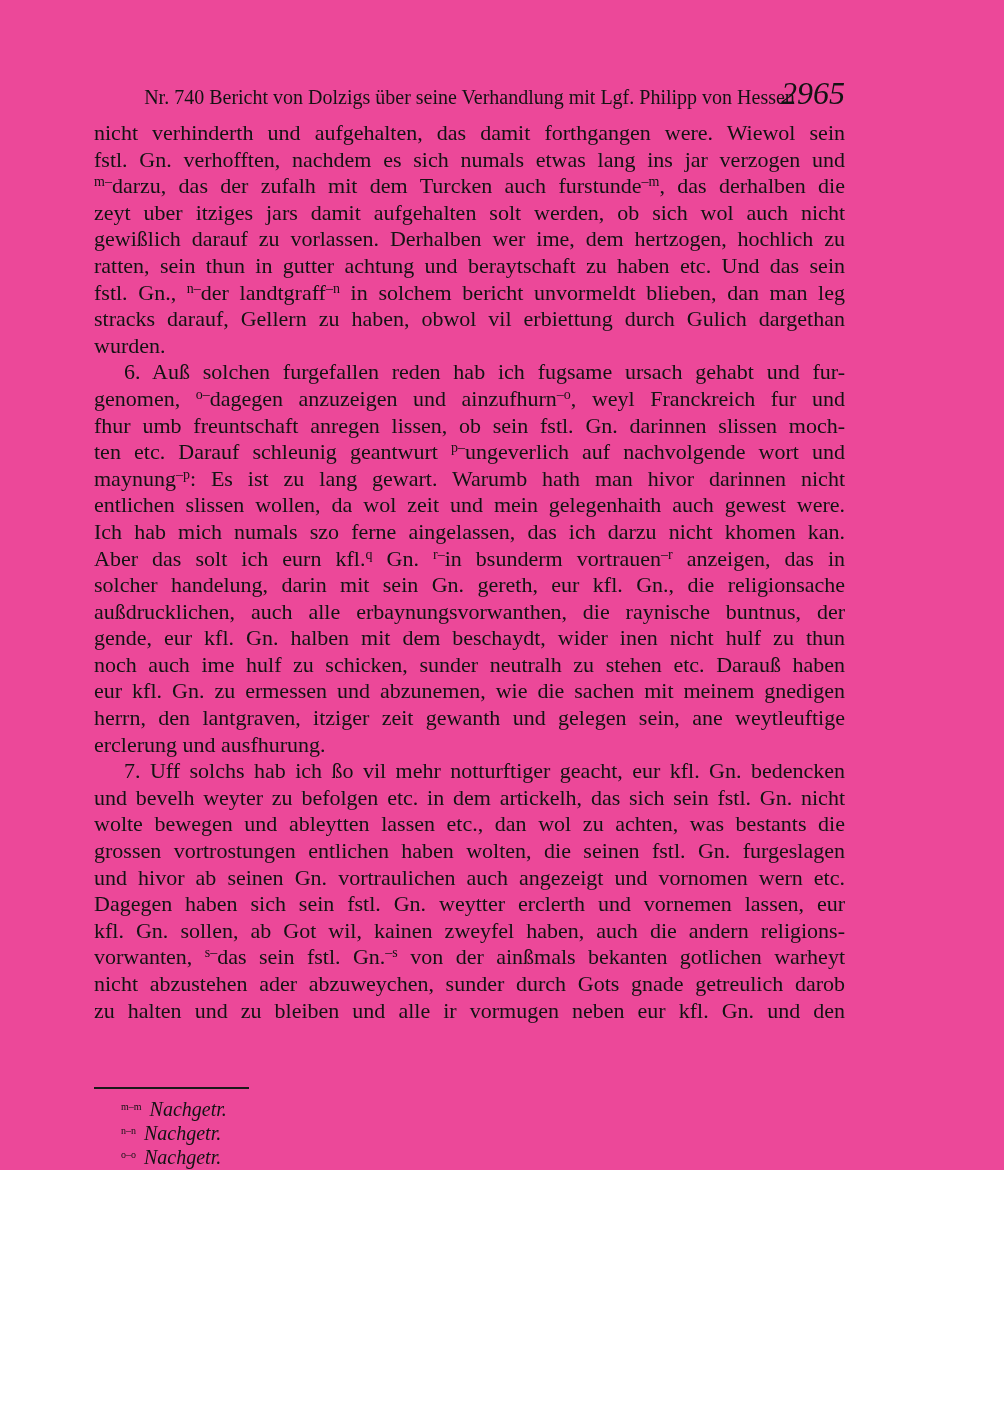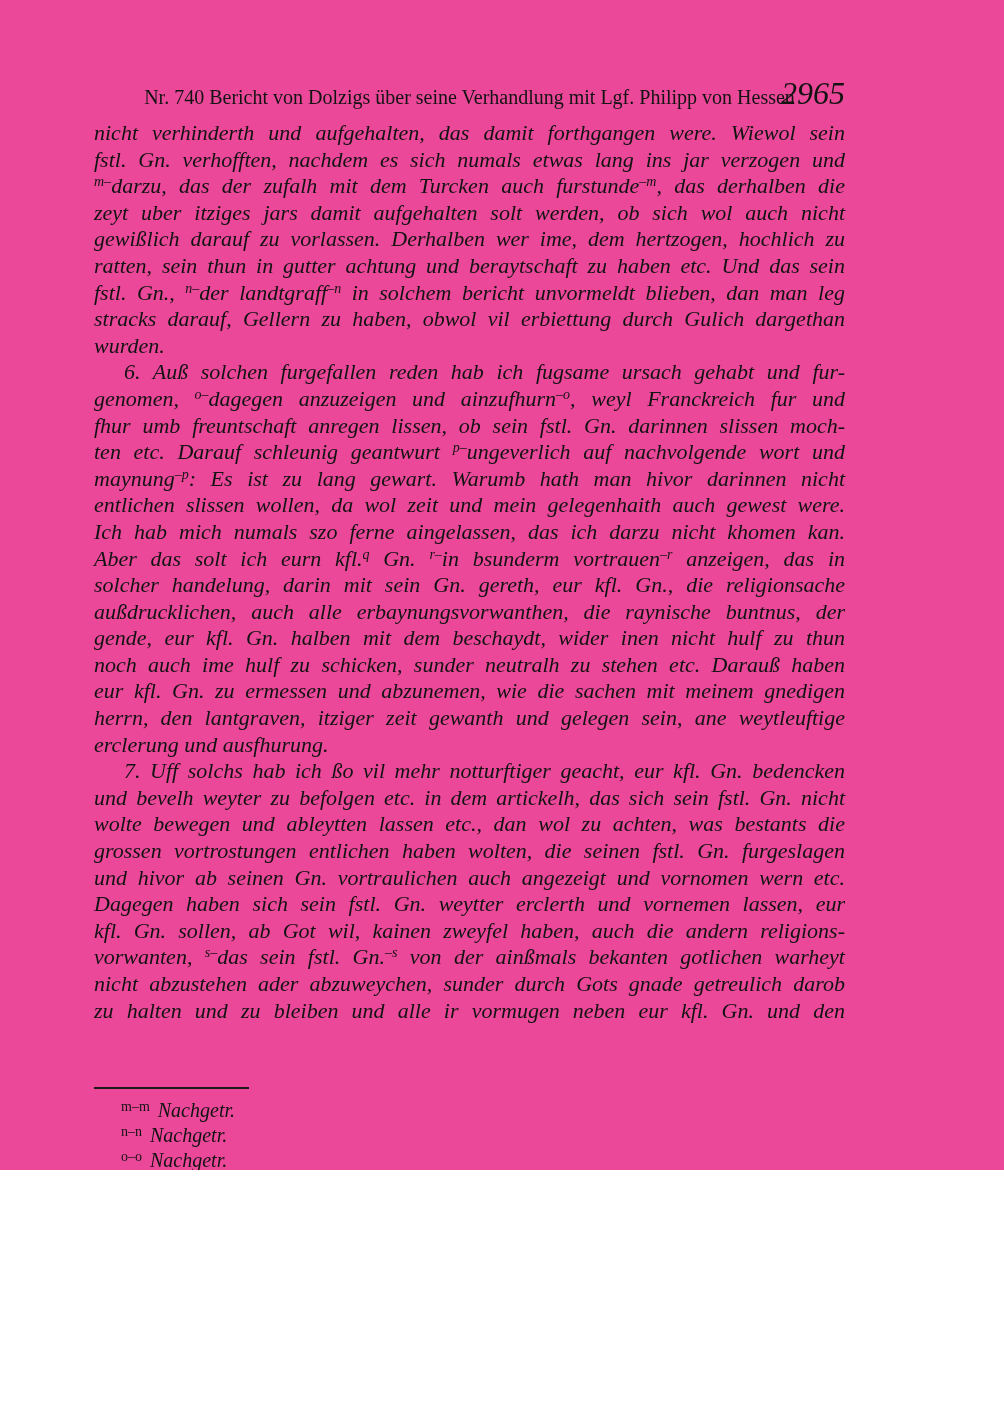--- a/index.html
+++ b/index.html
@@ -43,21 +43,20 @@
     font-style: italic;
   }
   
   .body-text {
     position: absolute;
     left: 94px;
     top: 120px;
     width: 751px;
     font-size: 22px;
     line-height: 26.6px;
-    font-style: italic;
   }
   .para { margin: 0; }
   .line {
     text-align: justify;
     text-align-last: justify;
     white-space: normal;
   }
   .line.last { text-align-last: left; }
   .line.indent { text-indent: 30px; }
   sup.mk {
@@ -79,21 +78,21 @@
     background: #1a1a1a;
     margin: 0 0 7px 0;
   }
   .fn-line {
     padding-left: 27px;
     font-size: 20px;
     line-height: 22.3px;
     white-space: nowrap;
   }
   .fn-mark {
-    font-size: 14px;
+    font-size: 10px;
     vertical-align: 6px;
     margin-right: 8px;
   }
   .fn-it { font-style: italic; }
   .fn-ro { font-style: normal; }
 </style>
 </head>
 <body>
 
 <div class="page">

